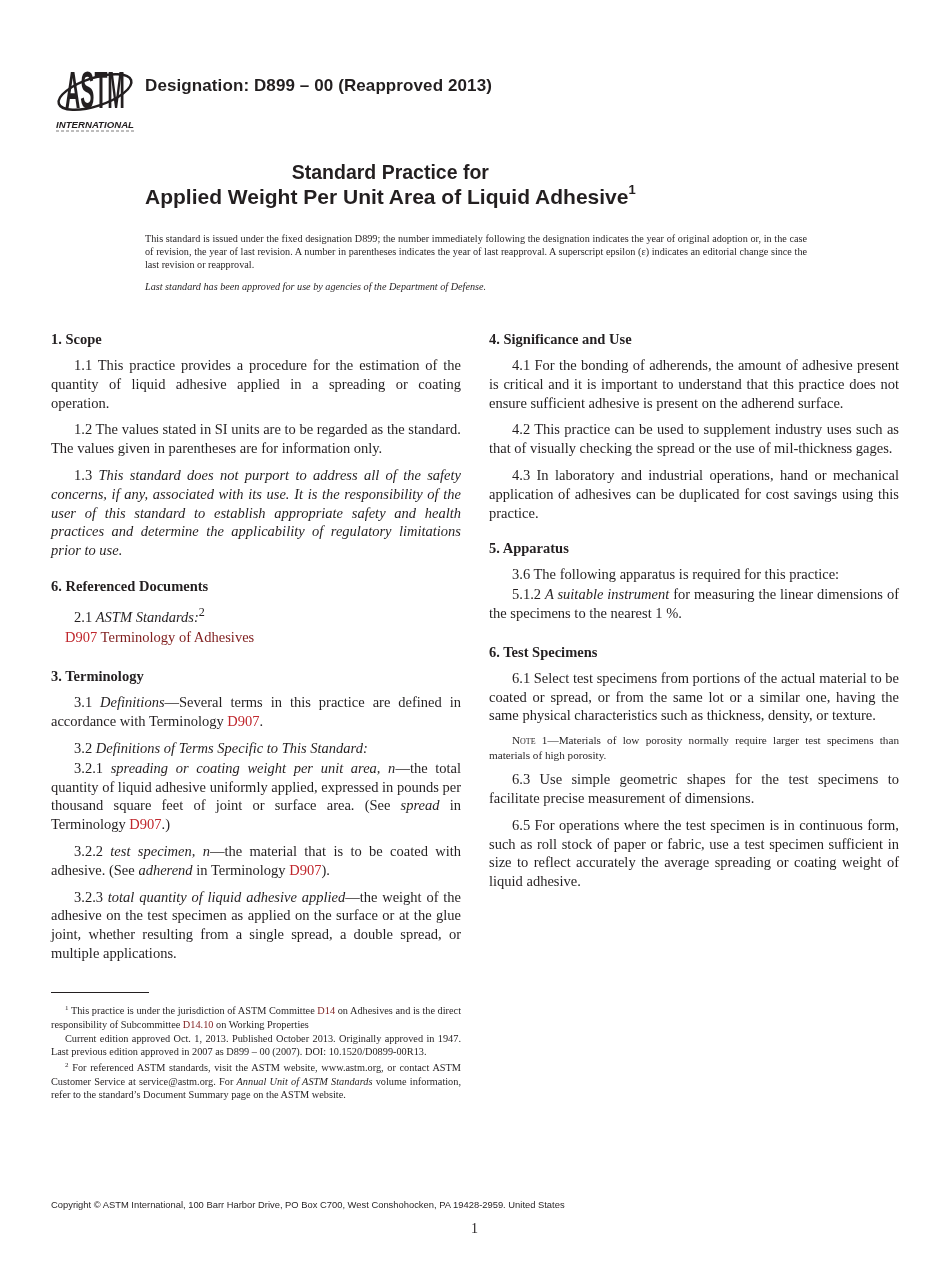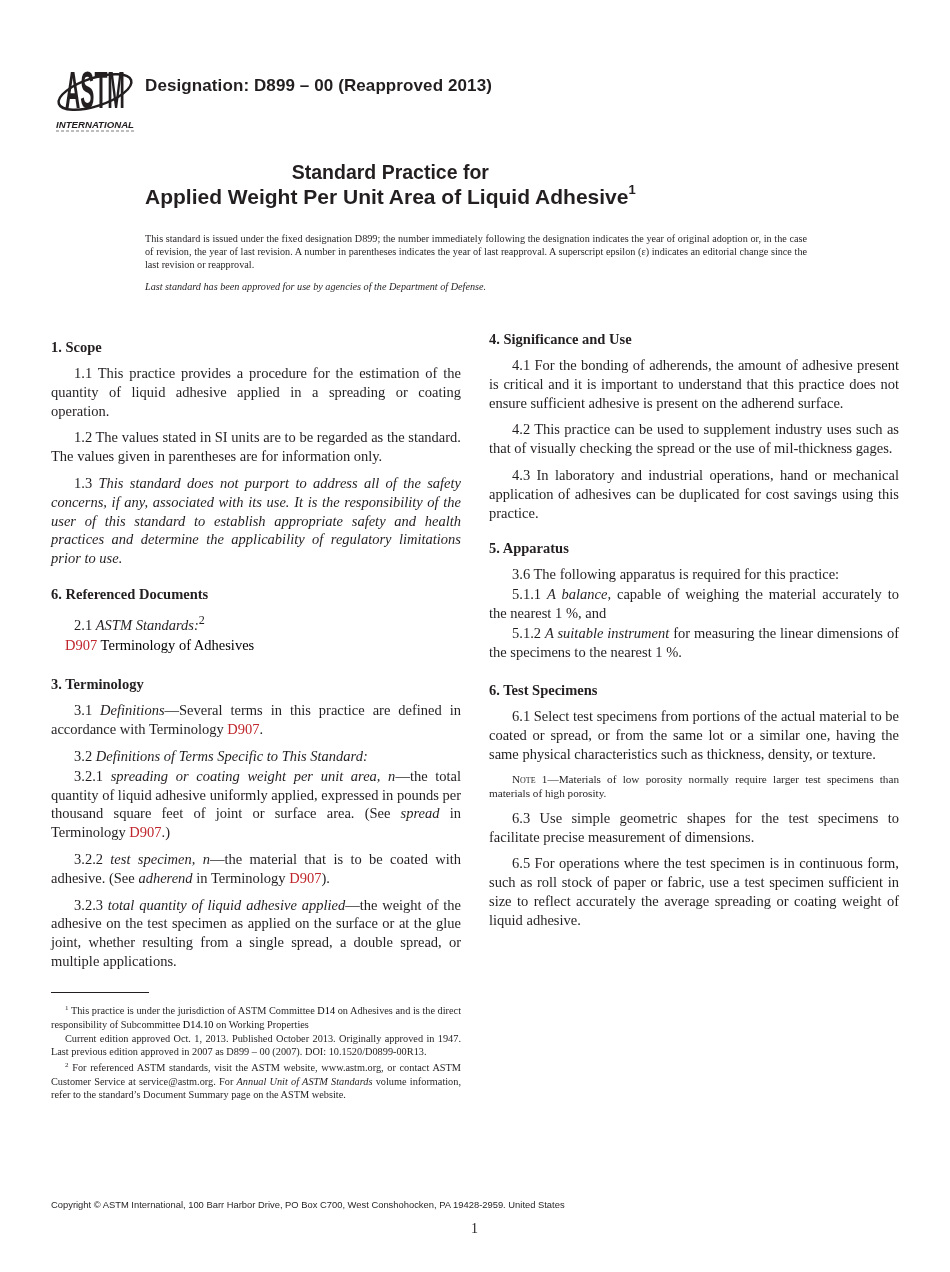--- a/index.html
+++ b/index.html
@@ -15,29 +15,29 @@
   .title-l1 { font-size: 19.5px; font-weight: bold; line-height: 24px; text-align: center; }
   .title-l2 { font-size: 21px; font-weight: bold; line-height: 26px; }
   .title-l2 sup { font-size: 13px; position: relative; top: -2px; vertical-align: super; line-height: 0; }
 
   .preamble { position: absolute; left: 145px; top: 232px; width: 662px; font-size: 10.2px; line-height: 13.2px; text-align: justify; }
   .preamble p { margin: 0; }
   .preamble .dod { margin-top: 8px; font-style: italic; }
 
   
   .col { position: absolute; top: 330px; width: 410px; font-size: 14.5px; line-height: 18.8px; }
-  .col-left { left: 51px; margin-top: 8px; }
+  .col-left { left: 51px; }
   .col-right { left: 489px; }
   .col h2 { font-size: 14.5px; font-weight: bold; margin: 0 0 8px 0; line-height: 18px; }
   .col p { margin: 0 0 8px 0; text-align: justify; }
   .col p.tight { margin-bottom: 1px; }
   .ind { text-indent: 23px; }
   .sec-gap { height: 9px; }
   .red { color: #c0272d; }
-  .blue { color: #000000; }
+  .blue { color: #7f1d1d; }
   .note { font-size: 11.2px; line-height: 14.5px; text-indent: 23px; text-align: justify; margin: 0 0 8px 0; }
   .note .sc { font-variant: small-caps; }
 
   
   .fn-rule { position: absolute; left: 51px; top: 992px; width: 98px; border-top: 1px solid #231f20; }
   .footnotes { position: absolute; left: 51px; top: 1002px; width: 410px; font-size: 10.3px; line-height: 13.6px; text-align: justify; }
   .footnotes p { margin: 0; text-indent: 14px; }
   .footnotes sup { font-size: 7px; }
 
   .copyright { position: absolute; left: 51px; top: 1199px; font-size: 9.4px; }
@@ -89,21 +89,20 @@
 
 <div class="col col-right serif">
   <h2>4.  Significance and Use</h2>
   <p class="ind">4.1  For the bonding of adherends, the amount of adhesive present is critical and it is important to understand that this practice does not ensure sufficient adhesive is present on the adherend surface.</p>
   <p class="ind">4.2  This practice can be used to supplement industry uses such as that of visually checking the spread or the use of mil-thickness gages.</p>
   <p class="ind">4.3  In laboratory and industrial operations, hand or mechanical application of adhesives can be duplicated for cost savings using this practice.</p>
   <div class="sec-gap"></div>
 
   <h2>5.  Apparatus</h2>
   <p class="ind tight">3.6  The following apparatus is required for this practice:</p>
-  <p class="ind tight"><span>5.1.1  </span><i>A balance,</i><span> capable of weighing the material accurately to the nearest 1 %, and</span></p>
   <p class="ind"><span>5.1.2  </span><i>A suitable instrument</i><span> for measuring the linear dimensions of the specimens to the nearest 1 %.</span></p>
   <div class="sec-gap" style="height:12px"></div>
 
   <h2>6.  Test Specimens</h2>
   <p class="ind">6.1  Select test specimens from portions of the actual material to be coated or spread, or from the same lot or a similar one, having the same physical characteristics such as thickness, density, or texture.</p>
   <p class="note"><span class="sc">Note 1</span><span>—Materials of low porosity normally require larger test specimens than materials of high porosity.</span></p>
   <p class="ind">6.3  Use simple geometric shapes for the test specimens to facilitate precise measurement of dimensions.</p>
   <p class="ind">6.5  For operations where the test specimen is in continuous form, such as roll stock of paper or fabric, use a test specimen sufficient in size to reflect accurately the average spreading or coating weight of liquid adhesive.</p>
 </div>
 

